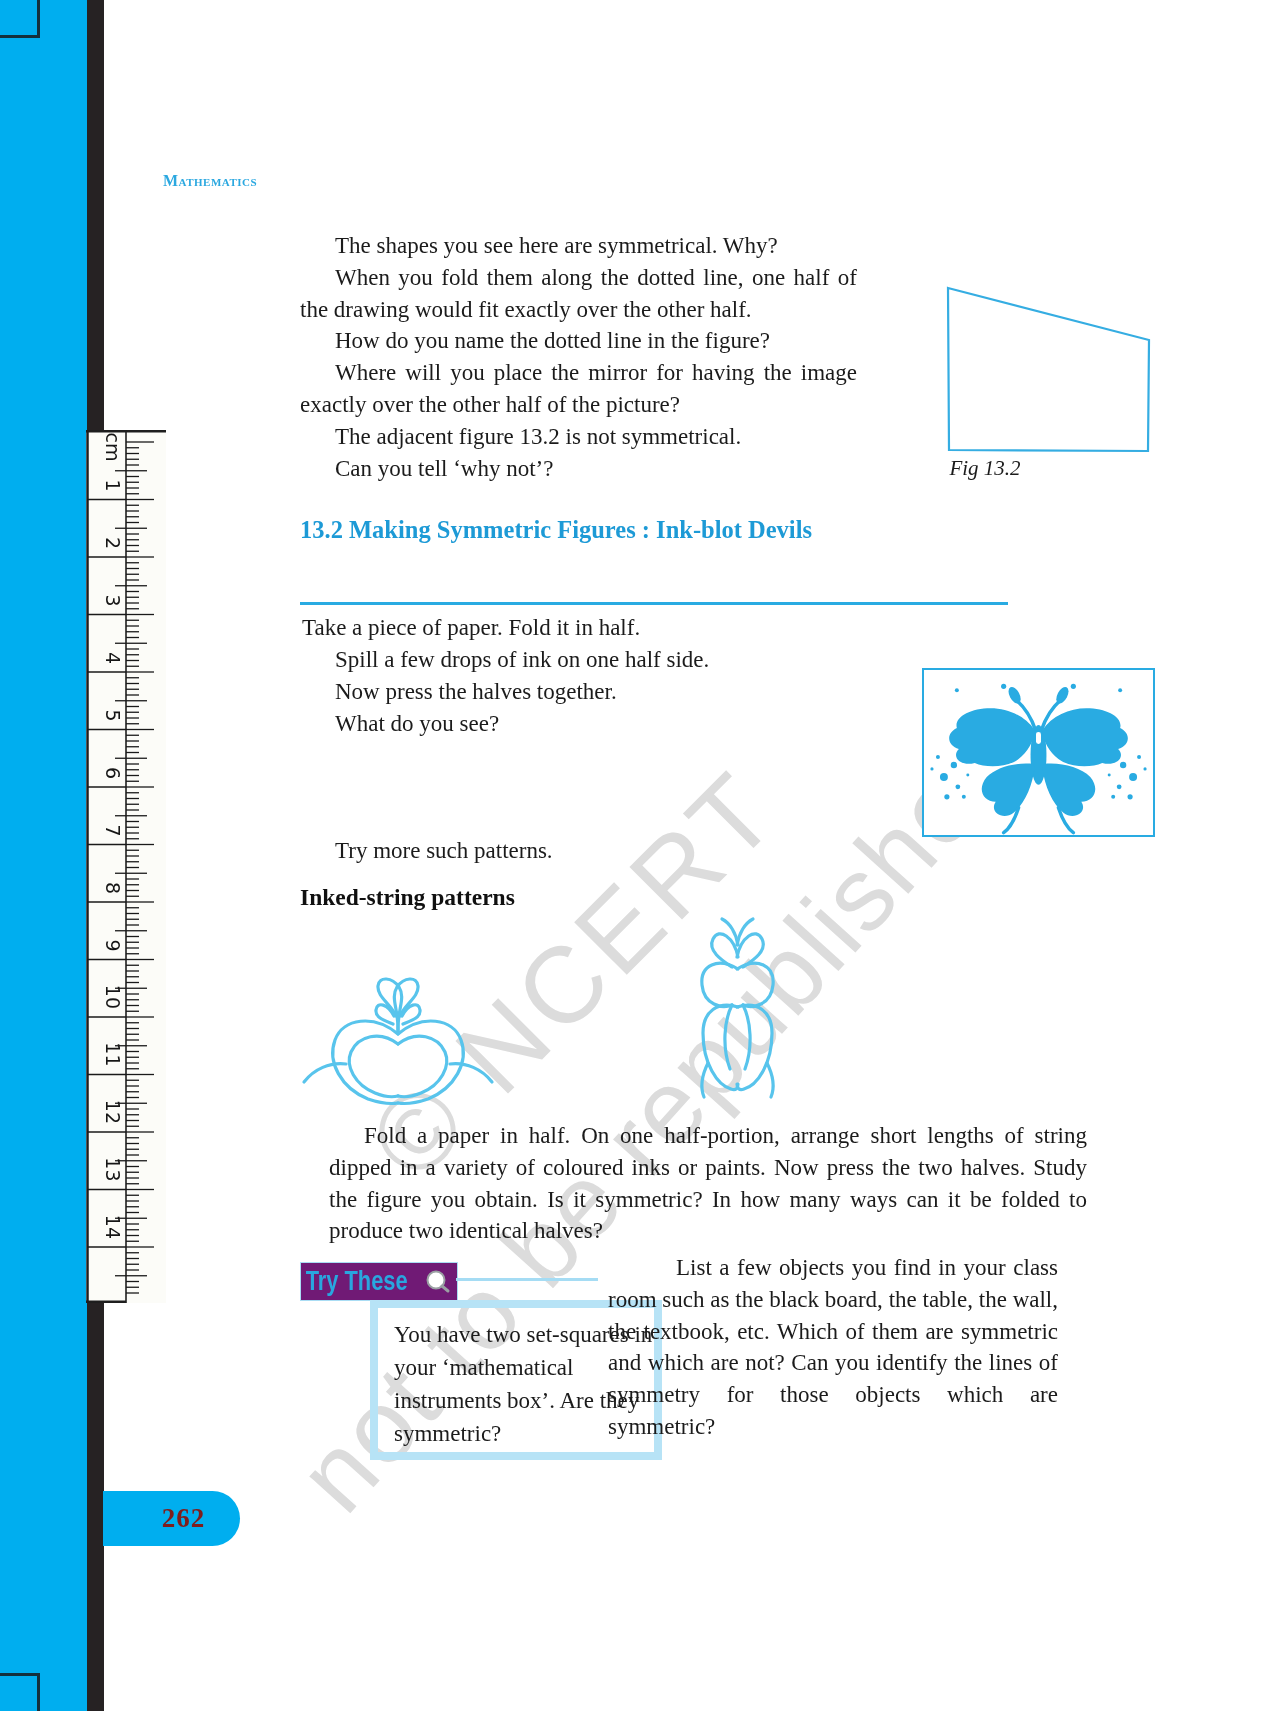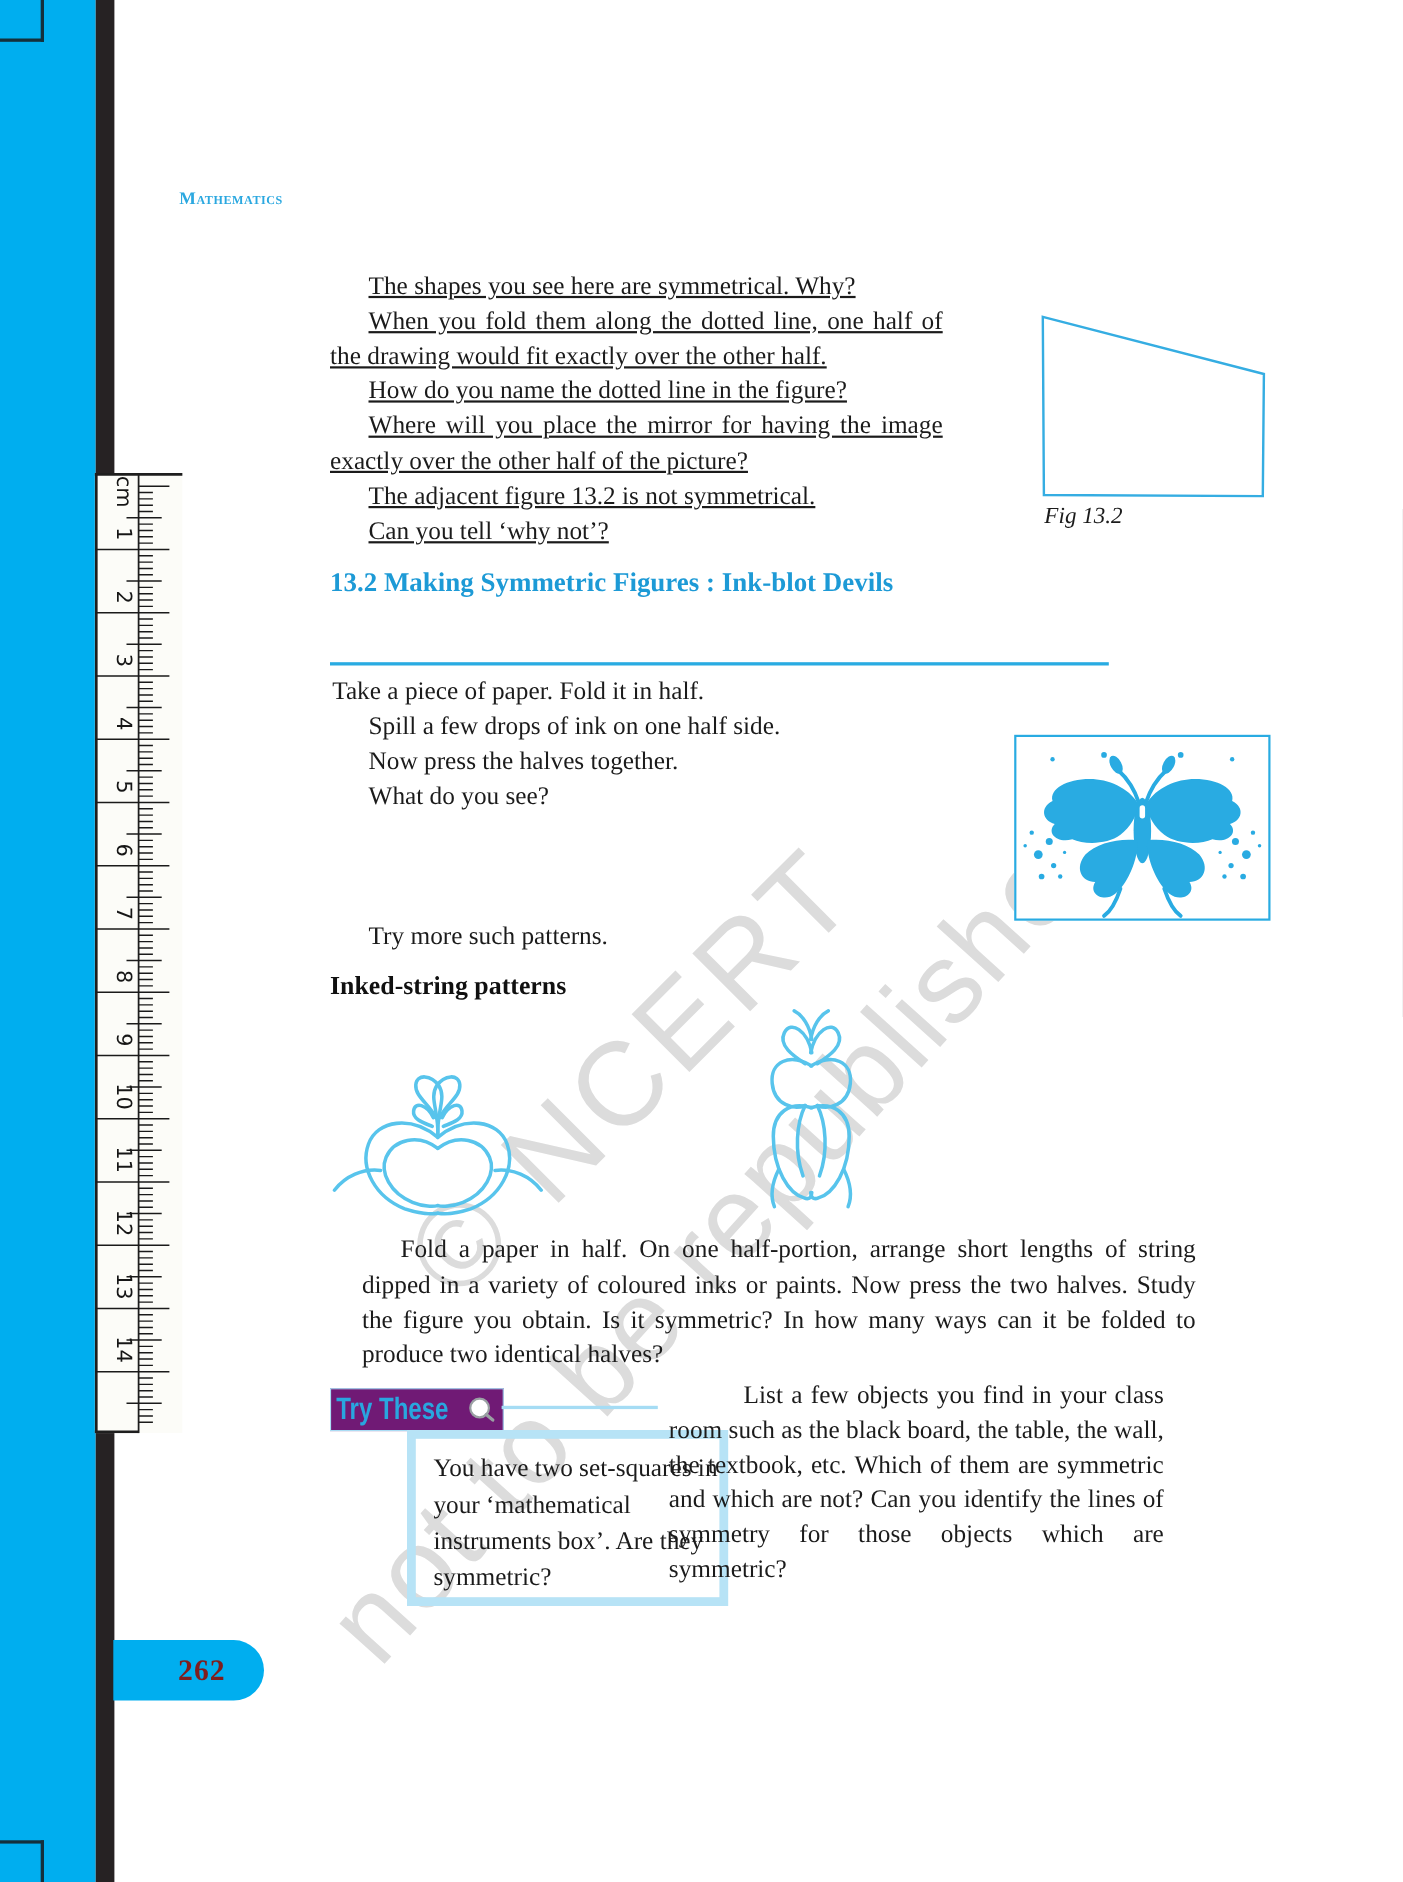--- a/index.html
+++ b/index.html
@@ -18,21 +18,21 @@
       transform-origin:0 0;pointer-events:none;}
   .wm1{left:345px;top:1115px;font-size:108px;letter-spacing:6px;transform:rotate(-45deg);}
   .wm2{left:275px;top:1455px;font-size:104px;letter-spacing:2px;transform:rotate(-48deg);}
 
   .runhead{left:163px;top:172px;font-weight:700;font-size:16px;font-variant:small-caps;
            color:#2BA8E0;letter-spacing:.5px;}
 
   .bodytext{font-size:23px;line-height:31.8px;text-align:justify;}
   .bodytext p{margin:0;text-indent:35px;}
 
-  .intro{left:300px;top:244px;width:557px;text-decoration:underline;}
+  .intro{left:300px;top:230px;width:557px;}
 
   .fig-caption{left:905px;top:456px;width:160px;text-align:center;font-style:italic;font-size:21px;}
 
   .section-heading{left:300px;top:516px;font-weight:700;font-size:24.5px;color:#1D9AD6;}
 
   .dothis-banner{left:302px;top:556px;width:200px;height:46px;
                  background:linear-gradient(105deg,#C7E8F8 62%,#E8F5FC 62%);
                  border:1px solid #A9DCF3;}
   .impact{font-family:"Liberation Sans",sans-serif;font-weight:700;display:inline-block;
           transform:scaleX(.78);transform-origin:0 50%;}

